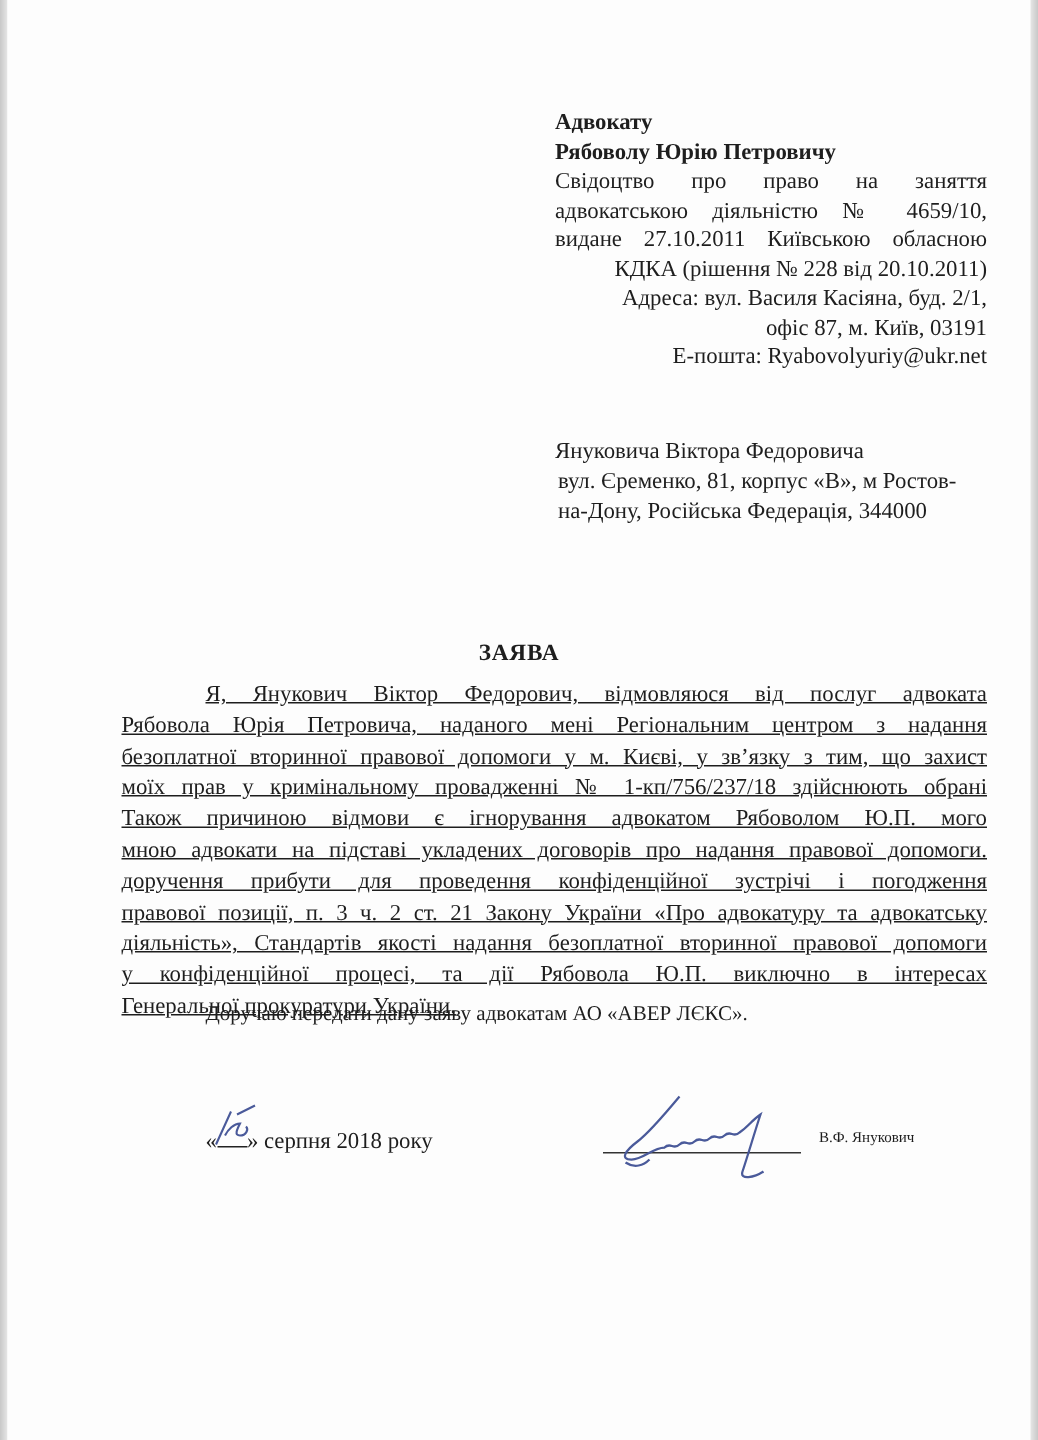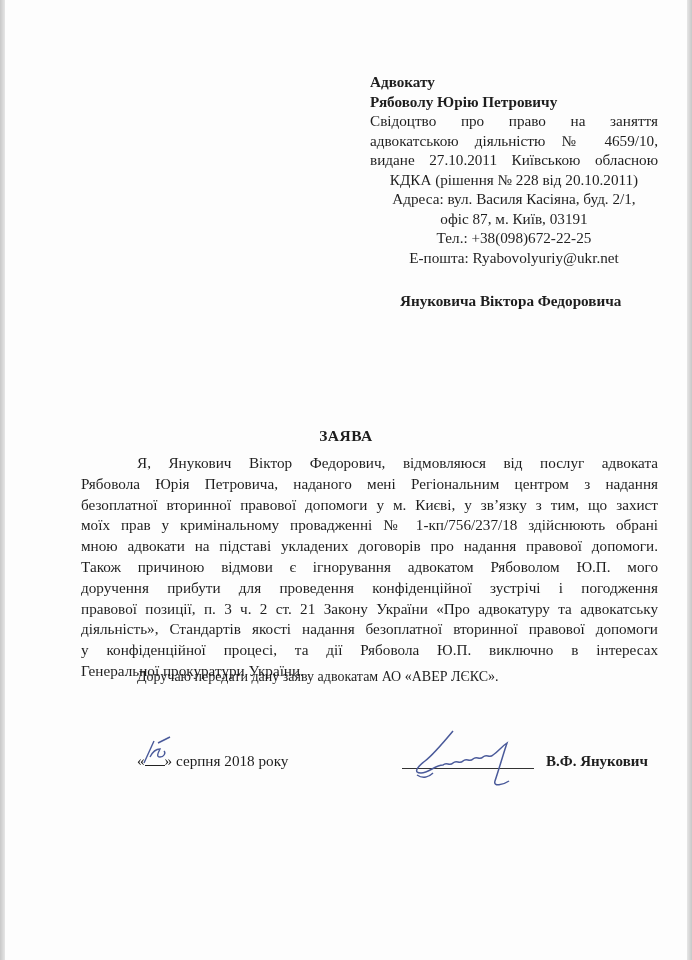--- a/index.html
+++ b/index.html
@@ -10,75 +10,76 @@
       color: #1e1e1e;
       position: relative;
     }
     .edge-left { position: absolute; left: 0; top: 0; width: 5px; height: 960px; background: linear-gradient(to right, #c8c8c8, #e6e6e6); }
     .edge-right { position: absolute; right: 0; top: 0; width: 5px; height: 960px; background: linear-gradient(to left, #c8c8c8, #e6e6e6); }
     .page { position: absolute; left: 5px; top: 0; width: 682px; height: 960px; background: #fdfdfd; }
 
     .addressee { position: absolute; left: 370px; top: 72px; width: 288px; font-size: 15.2px; line-height: 19.5px; }
     .addressee .bold { font-weight: bold; }
     .addressee .just { text-align: justify; text-align-last: justify; }
-    .addressee .lastline { text-align: center; }
+    .addressee .lastline { text-align: right; }
 
     .sender { position: absolute; left: 370px; top: 291px; width: 288px; font-size: 15.2px; line-height: 20px; }
-    .sender .bold { font-weight: bold; margin-left: 30px; }
+    .sender .bold { font-weight: normal; }
     .sender .indent { padding-left: 2px; }
 
     .title { position: absolute; left: 0; width: 692px; top: 427px; text-align: center; font-weight: bold; font-size: 15.5px; letter-spacing: 0.5px; }
 
     .body-text { position: absolute; left: 81px; top: 453px; width: 577px; font-size: 15.2px; line-height: 20.8px; }
-    .body-text .line { display: block; text-align: justify; text-align-last: justify; white-space: nowrap; }
+    .body-text .line { display: block; text-align: justify; text-align-last: justify; white-space: nowrap; text-decoration: underline; }
     .body-text .line.first { padding-left: 56px; }
     .body-text .line.last { text-align-last: left; }
 
     .instruction { position: absolute; left: 137px; top: 669px; font-size: 14px; }
 
     .date { position: absolute; left: 137px; top: 752px; font-size: 15.2px; font-weight: normal; }
     .date .blank { display: inline-block; width: 20px; border-bottom: 1px solid #222; height: 12px; vertical-align: baseline; position: relative; }
     .sig-line { position: absolute; left: 402px; top: 768px; width: 132px; height: 1px; background: #333; }
-    .signer { position: absolute; left: 546px; top: 753px; font-size: 15px; font-weight: bold; }
+    .signer { position: absolute; left: 546px; top: 753px; font-size: 10px; font-weight: normal; }
     .sig-svg { position: absolute; left: 395px; top: 725px; }
     .date-sig-svg { position: absolute; left: 140px; top: 735px; }
   </style>
 </head>
 <body>
 
 <div class="edge-left"></div>
 <div class="page"></div>
 <div class="edge-right"></div>
 
 <div class="addressee">
   <div class="bold">Адвокату</div>
   <div class="bold">Рябоволу Юрію Петровичу</div>
   <div class="just">Свідоцтво про право на заняття</div>
   <div class="just">адвокатською діяльністю № 4659/10,</div>
   <div class="just">видане 27.10.2011 Київською обласною</div>
   <div class="lastline">КДКА (рішення № 228 від 20.10.2011)</div>
   <div class="lastline">Адреса: вул. Василя Касіяна, буд. 2/1,</div>
   <div class="lastline">офіс 87, м. Київ, 03191</div>
-  <div class="lastline">Тел.: +38(098)672-22-25</div>
   <div class="lastline">Е-пошта: Ryabovolyuriy@ukr.net</div>
 </div>
 
 <div class="sender">
   <div class="bold">Януковича Віктора Федоровича</div>
+  <div class="indent">вул. Єременко, 81, корпус «В», м Ростов-</div>
+  <div class="indent">на-Дону, Російська Федерація, 344000</div>
 </div>
 
 <div class="title">ЗАЯВА</div>
 
 <div class="body-text">
   <span class="line first">Я, Янукович Віктор Федорович, відмовляюся від послуг адвоката</span>
   <span class="line">Рябовола Юрія Петровича, наданого мені Регіональним центром з надання</span>
   <span class="line">безоплатної вторинної правової допомоги у м. Києві, у зв’язку з тим, що захист</span>
   <span class="line">моїх прав у кримінальному провадженні № 1-кп/756/237/18 здійснюють обрані</span>
+  <span class="line">Також причиною відмови є ігнорування адвокатом Рябоволом Ю.П. мого</span>
   <span class="line">мною адвокати на підставі укладених договорів про надання правової допомоги.</span>
-  <span class="line">Також причиною відмови є ігнорування адвокатом Рябоволом Ю.П. мого</span>
   <span class="line">доручення прибути для проведення конфіденційної зустрічі і погодження</span>
   <span class="line">правової позиції, п. 3 ч. 2 ст. 21 Закону України «Про адвокатуру та адвокатську</span>
   <span class="line">діяльність», Стандартів якості надання безоплатної вторинної правової допомоги</span>
   <span class="line">у конфіденційної процесі, та дії Рябовола Ю.П. виключно в інтересах</span>
   <span class="line last">Генеральної прокуратури України.</span>
 </div>
 
 <div class="instruction">Доручаю передати дану заяву адвокатам АО «АВЕР ЛЄКС».</div>
 
 <svg class="date-sig-svg" width="40" height="32" viewBox="0 0 40 32">

